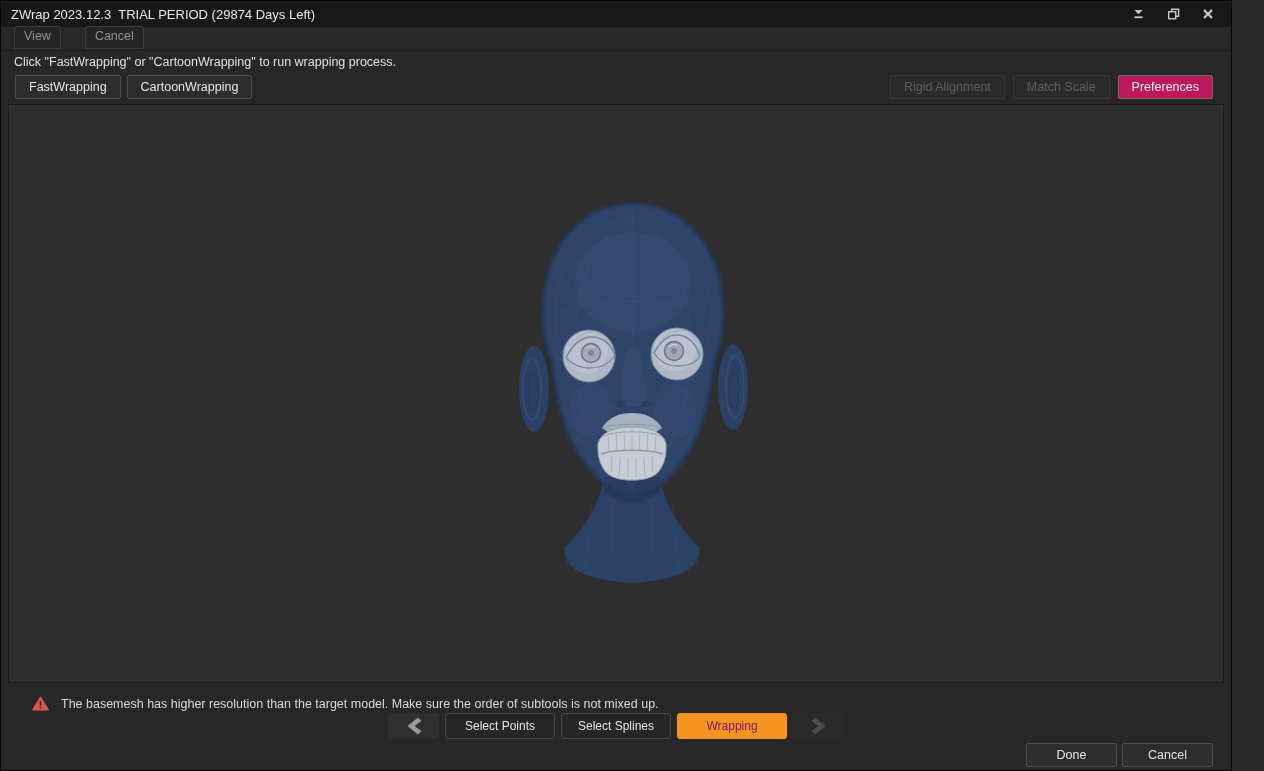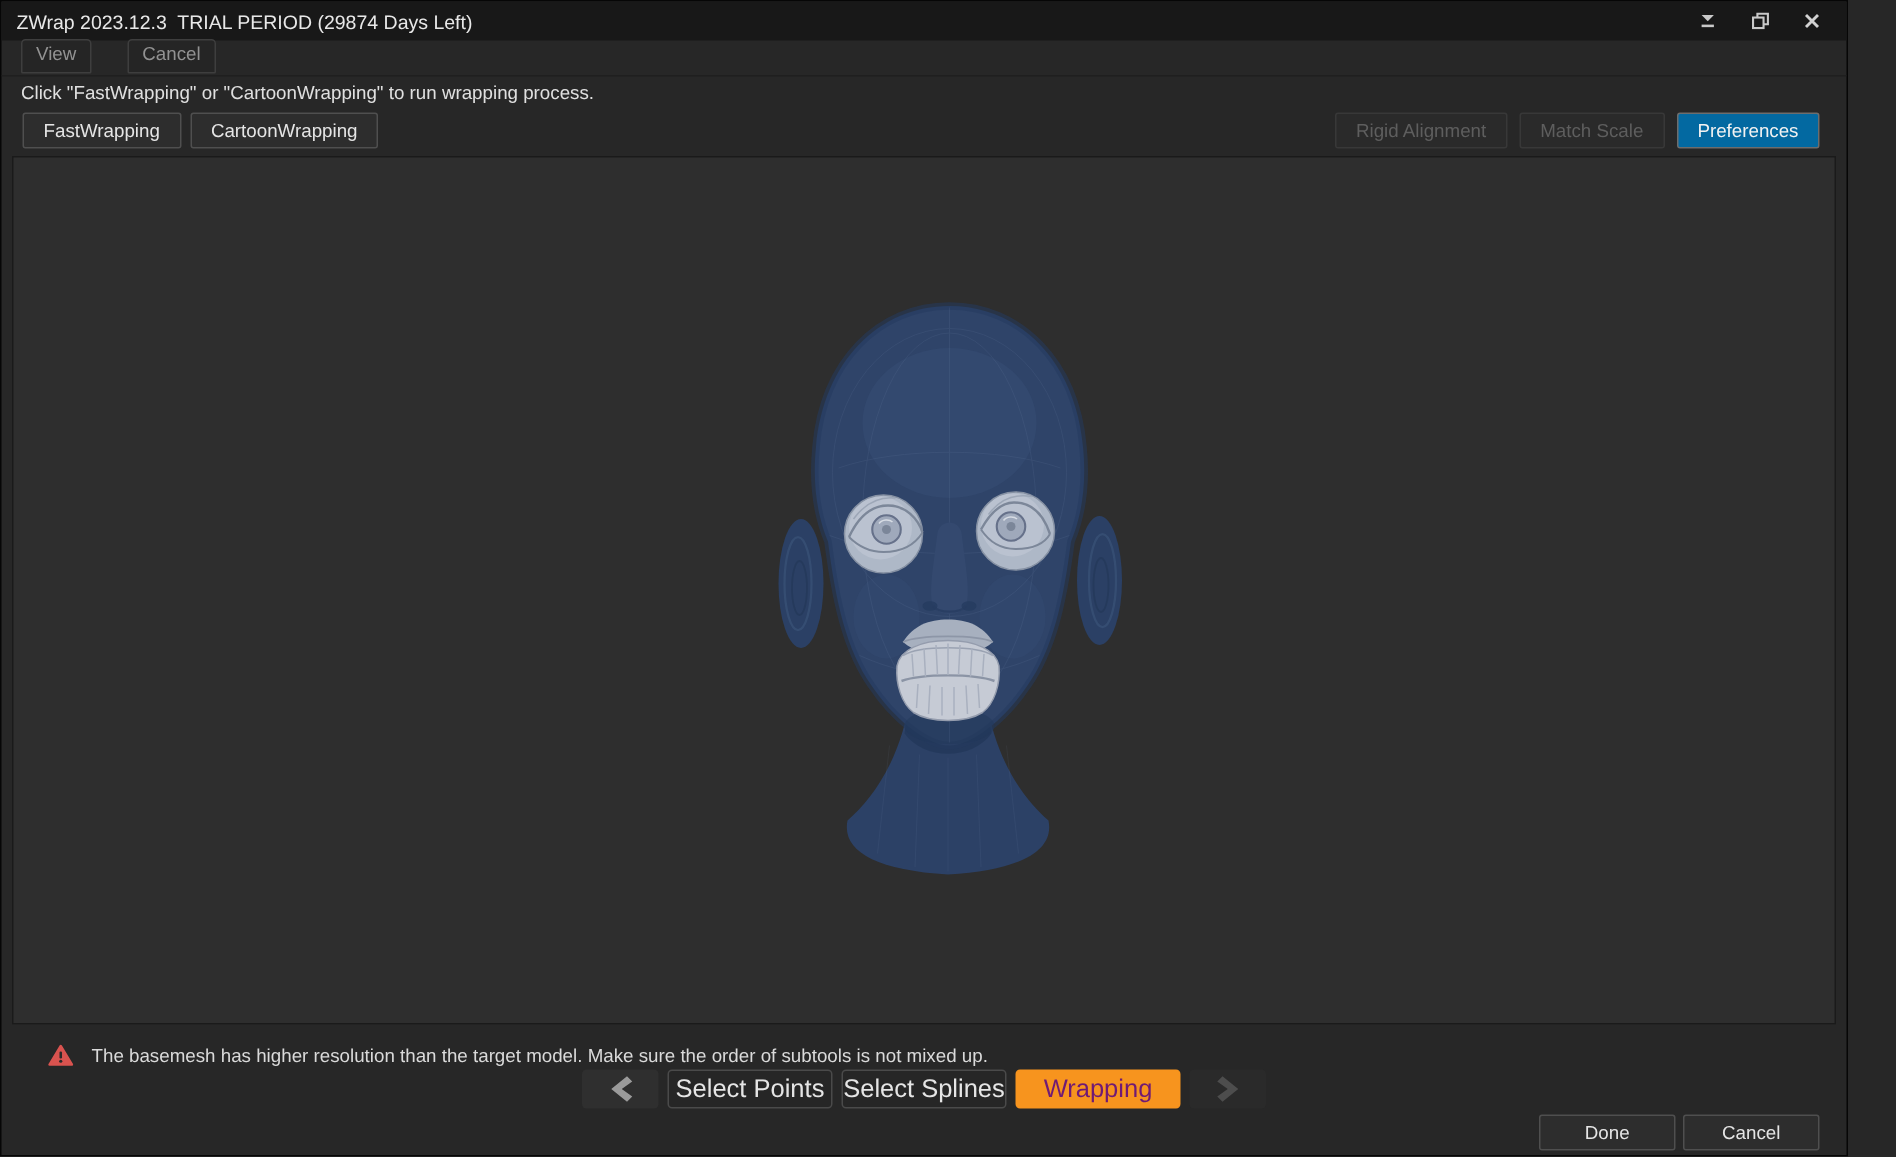--- a/index.html
+++ b/index.html
@@ -26,41 +26,41 @@
     font-size: 12.5px; flex: 0 0 auto; }
 
   
   .toolbar { height: 32px; display: flex; justify-content: space-between;
     padding: 3px 18px 0 14px; flex: 0 0 auto; }
   .tb-group { display: flex; gap: 6px; align-items: flex-start; }
   .tb-group.right { gap: 8px; margin-left: 17px; }
   .btn { background: #2d2d2d; border: 1px solid #4f4f4f; border-radius: 2px;
     color: #e5e5e5; font-size: 12.5px; padding: 4px 13px; line-height: 1.2; height: 24px; }
   .btn.disabled { color: #5e5e5e; border-color: #383838; background: #2a2a2a; }
-  .btn.emph { border-color: #6d6d6d; background: #0369a1; color: #f2f2f2; }
+  .btn.emph { border-color: #6d6d6d; background: #be185d; color: #f2f2f2; }
 
   
   .viewport { margin: 0 7px; flex: 1 1 auto; background: #2e2e2e;
     border: 1px solid #1a1a1a; position: relative; overflow: hidden; }
   .head-svg { position: absolute; left: 504px; top: 92px; }
 
   
   .warnrow { height: 28px; display: flex; align-items: flex-end; padding-left: 31px;
     flex: 0 0 auto; }
   .warn-icon { flex: 0 0 auto; display: flex; }
   .warn-text { color: #dadada; font-size: 12.5px; margin-left: 12px; }
 
   
   .stagenav { height: 29px; display: flex; justify-content: center; align-items: center;
     gap: 6px; flex: 0 0 auto; }
   .nav-arrow { width: 51px; height: 26px; border: none; border-radius: 3px;
     background: #2f2f2f; display: flex; align-items: center; justify-content: center; }
   .nav-arrow.disabled { background: #2a2a2a; }
   .step-btn { width: 110px; height: 26px; background: #262626; border: 1px solid #4a4a4a;
-    border-radius: 3px; color: #e5e5e5; font-size: 17px; }
+    border-radius: 3px; color: #e5e5e5; font-size: 12px; }
   .step-btn.active { background: #f7941e; border-color: #f7941e; color: #701a75; }
 
   
   .footer { height: 30px; display: flex; justify-content: flex-end; gap: 5px;
     padding: 3px 18px 0 0; flex: 0 0 auto; }
   .footer .btn { width: 91px; height: 24px; padding: 0; text-align: center; }
 </style>
 </head>
 <body>
 

